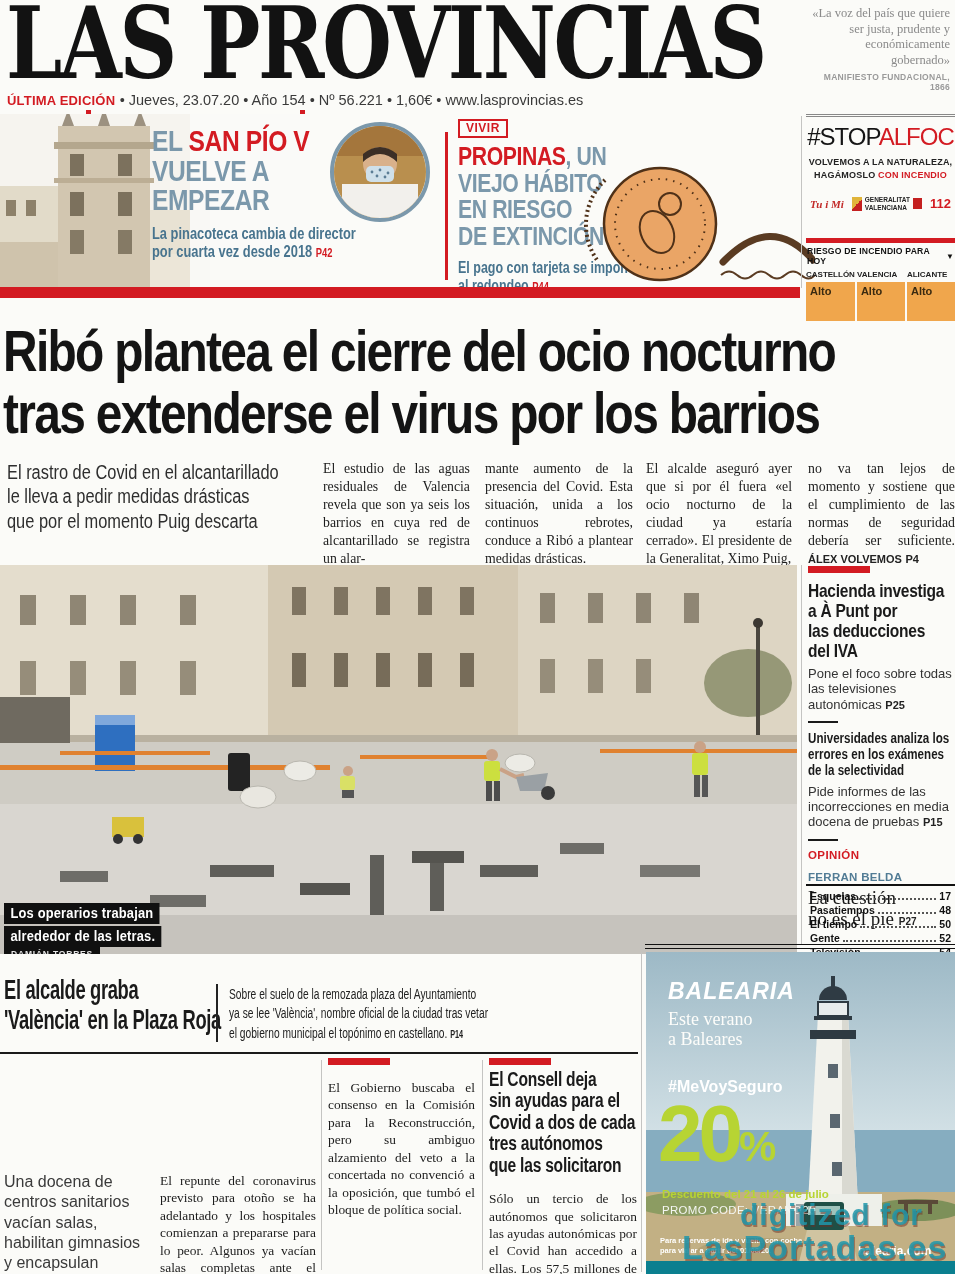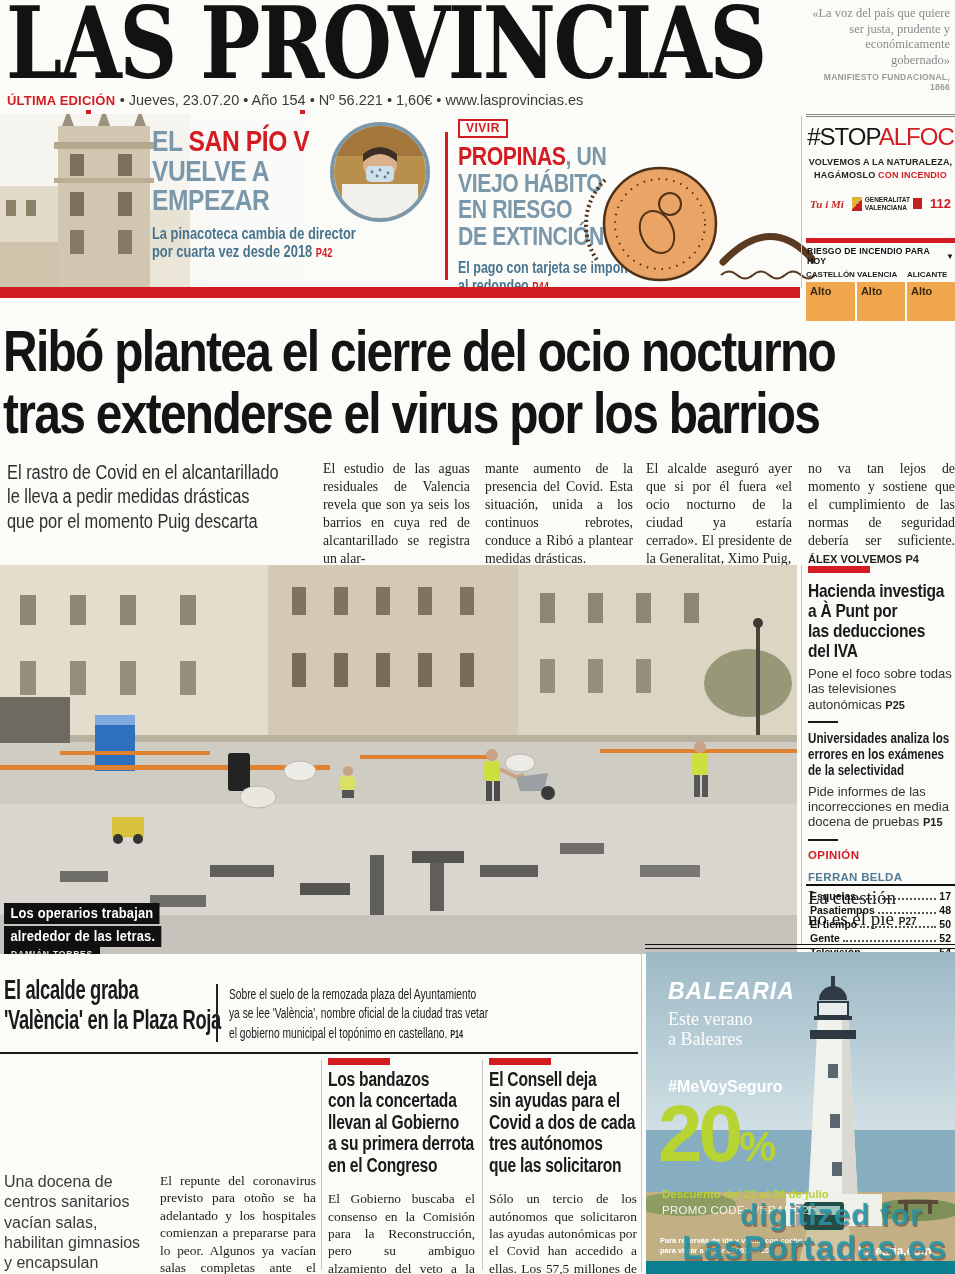--- a/index.html
+++ b/index.html
@@ -355,27 +355,20 @@
   <div class="abs" style="left:4px;top:1172px;width:142px;font-size:16px;line-height:1.27;color:#3a3a3a">Una docena de centros sanitarios vacían salas, habilitan gimnasios y encapsulan habitaciones</div>
   <div class="abs bodycol" style="left:160px;top:1172px;width:156px;font-size:13.4px">
     <span>El repunte del coronavirus previsto para otoño se ha adelantado y los hospitales comienzan a prepararse para lo peor. Algunos ya vacían salas completas ante el aumento de rebrotes.</span>
     
   </div>
 
   <div class="abs vline" style="left:321px;top:1060px;width:1px;height:210px"></div>
 
   <div class="abs" style="left:328px;top:1058px;width:147px">
     <div class="storybar" style="width:62px"></div>
-    <div style="margin-top:4px">
-      <div class="cxl" style="font-weight:bold;font-size:19.5px;line-height:1.1;letter-spacing:-.3px;transform:scaleX(.8)">Los bandazos</div>
-      <div class="cxl" style="font-weight:bold;font-size:19.5px;line-height:1.1;letter-spacing:-.3px;transform:scaleX(.8)">con la concertada</div>
-      <div class="cxl" style="font-weight:bold;font-size:19.5px;line-height:1.1;letter-spacing:-.3px;transform:scaleX(.8)">llevan al Gobierno</div>
-      <div class="cxl" style="font-weight:bold;font-size:19.5px;line-height:1.1;letter-spacing:-.3px;transform:scaleX(.8)">a su primera derrota</div>
-      <div class="cxl" style="font-weight:bold;font-size:19.5px;line-height:1.1;letter-spacing:-.3px;transform:scaleX(.8)">en el Congreso</div>
-    </div>
     <div class="bodycol" style="margin-top:14px;font-size:13.4px">
       <span>El Gobierno buscaba el consenso en la Comisión para la Reconstrucción, pero su ambiguo alzamiento del veto a la concertada no convenció a la oposición, que tumbó el bloque de política social.</span>
       
     </div>
   </div>
 
   <div class="abs vline" style="left:482px;top:1060px;width:1px;height:210px"></div>
 
   <div class="abs" style="left:489px;top:1058px;width:148px">
     <div class="storybar" style="width:62px"></div>

